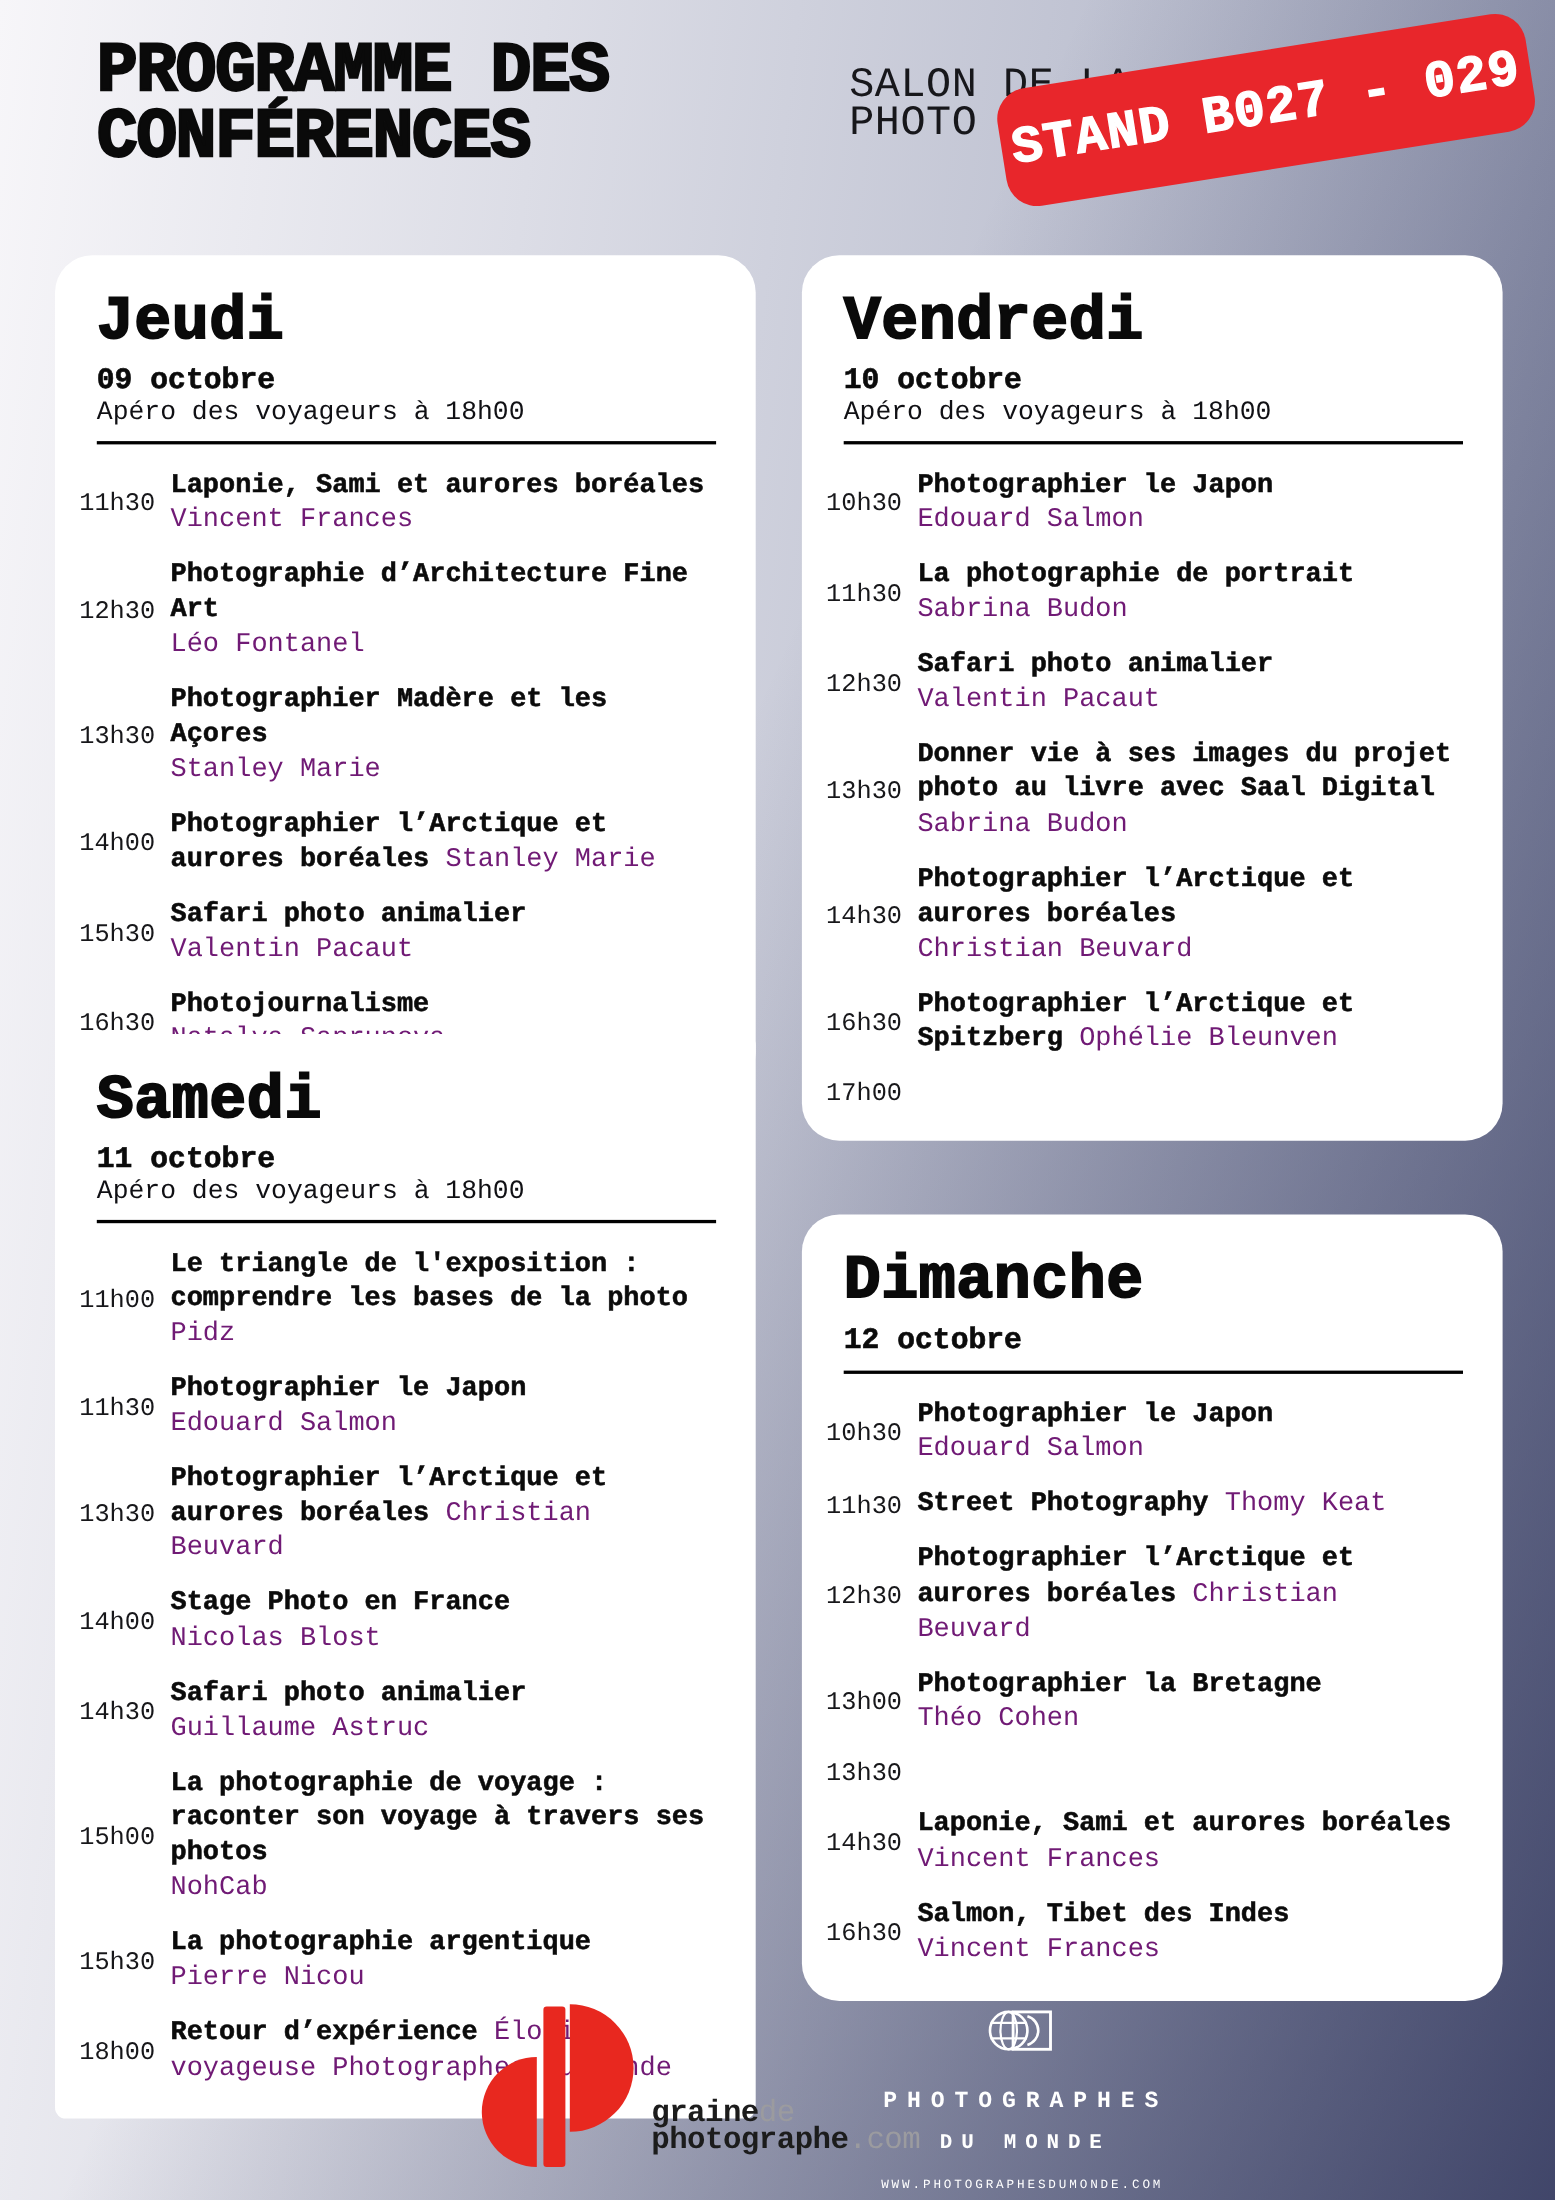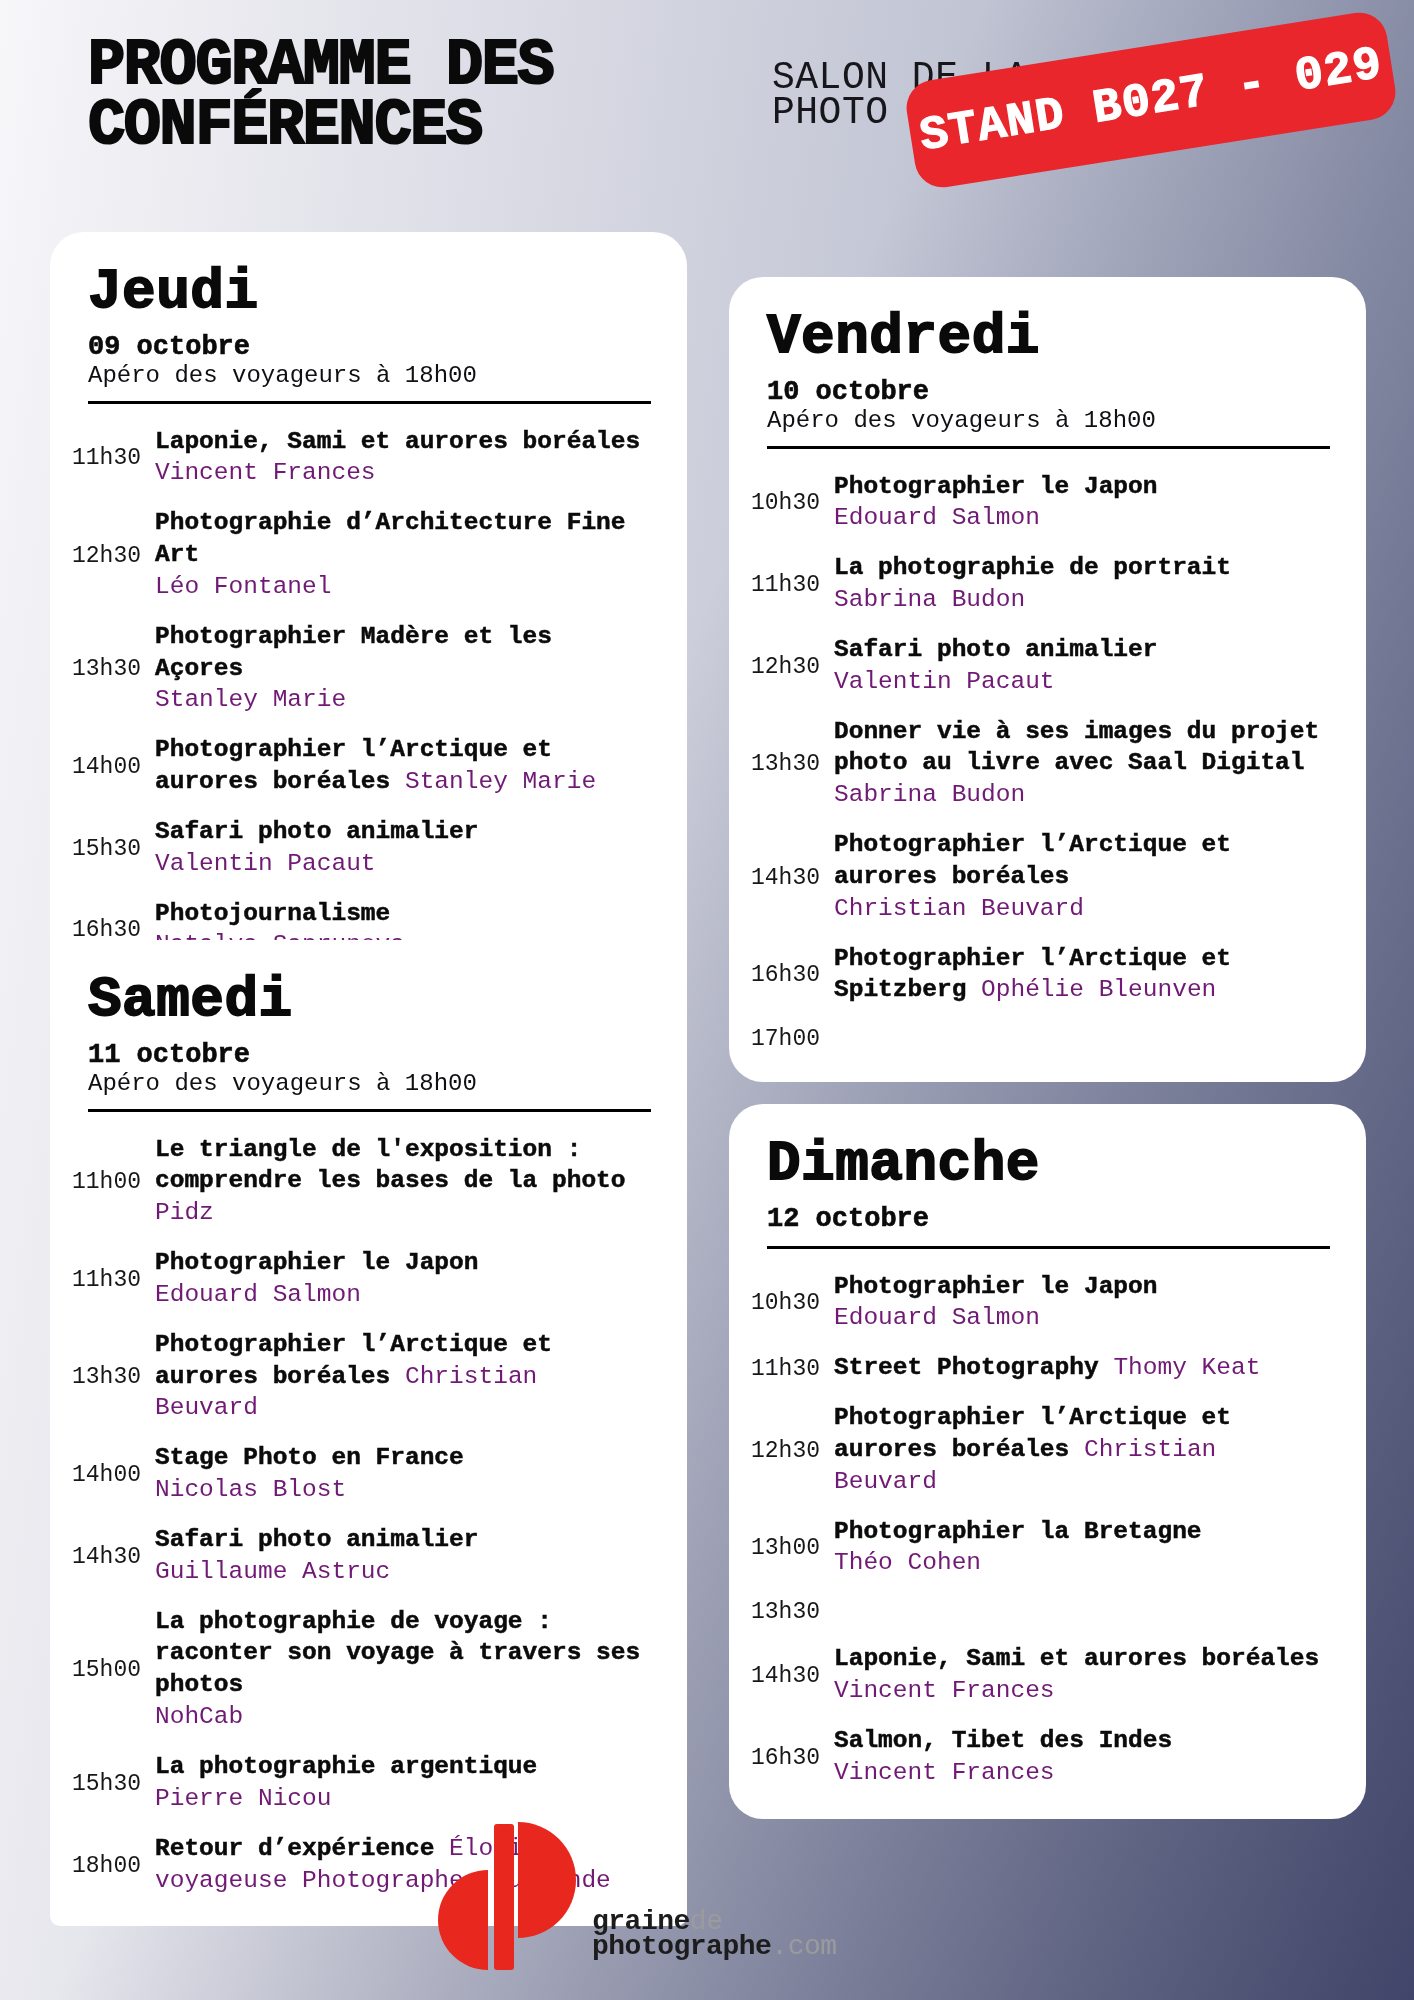--- a/index.html
+++ b/index.html
@@ -37,21 +37,21 @@
     color:#fff;font-size:47px;font-weight:800;letter-spacing:1px;
     -webkit-text-stroke:1.2px #fff;white-space:nowrap;
   }
 
   
   .card{
     position:absolute;background:#fff;border-radius:34px;
     padding:32px 36px 30px 22px;box-sizing:border-box;
   }
   .day-0{left:50px;top:232px;width:637px;min-height:612px;}
-  .day-1{left:729px;top:232px;width:637px;min-height:790px;margin-top:45px;}
+  .day-1{left:729px;top:232px;width:637px;min-height:790px;}
   .day-2{left:50px;top:940px;width:637px;min-height:845px;border-radius:10px;}
   .day-3{left:729px;top:1104px;width:637px;min-height:672px;}
 
   .card-head{margin-left:16px;}
   .day-name{
     margin:0 0 12px 0;font-size:56px;line-height:1;
     font-weight:900;color:#0a0a0a;-webkit-text-stroke:1.8px #0a0a0a;
     letter-spacing:.5px;
   }
   .date-row{display:flex;align-items:baseline;justify-content:space-between;flex-direction:column;}
@@ -286,14 +286,27 @@
       <span class="g-semi"></span>
       <span class="g-bar"></span>
       <span class="g-bowl"></span>
     </div>
     <div class="graine-text">
       <div><span>graine</span><span class="lt">de</span></div>
       <div><span>photographe</span><span class="lt">.com</span></div>
     </div>
   </div>
 
+  <div class="pdm">
+    <svg class="pdm-icon" width="66" height="52" viewBox="0 0 66 52" fill="none" xmlns="http://www.w3.org/2000/svg">
+      <circle cx="22" cy="26" r="17" stroke="#fff" stroke-width="2.4"></circle>
+      <ellipse cx="22" cy="26" rx="7.5" ry="17" stroke="#fff" stroke-width="2"></ellipse>
+      <line x1="5.5" y1="19" x2="38.5" y2="19" stroke="#fff" stroke-width="2"></line>
+      <line x1="5.5" y1="33" x2="38.5" y2="33" stroke="#fff" stroke-width="2"></line>
+      <rect x="26" y="9" width="34" height="34" stroke="#fff" stroke-width="2.6"></rect>
+      <path d="M39 13 A 13.5 13.5 0 0 1 39 39" stroke="#fff" stroke-width="2.4"></path>
+    </svg>
+    <div class="pdm-name1">PHOTOGRAPHES</div>
+    <div class="pdm-name2">DU MONDE</div>
+    <div class="pdm-url">WWW.PHOTOGRAPHESDUMONDE.COM</div>
+  </div>
 
 </div>
 
 </body></html>

